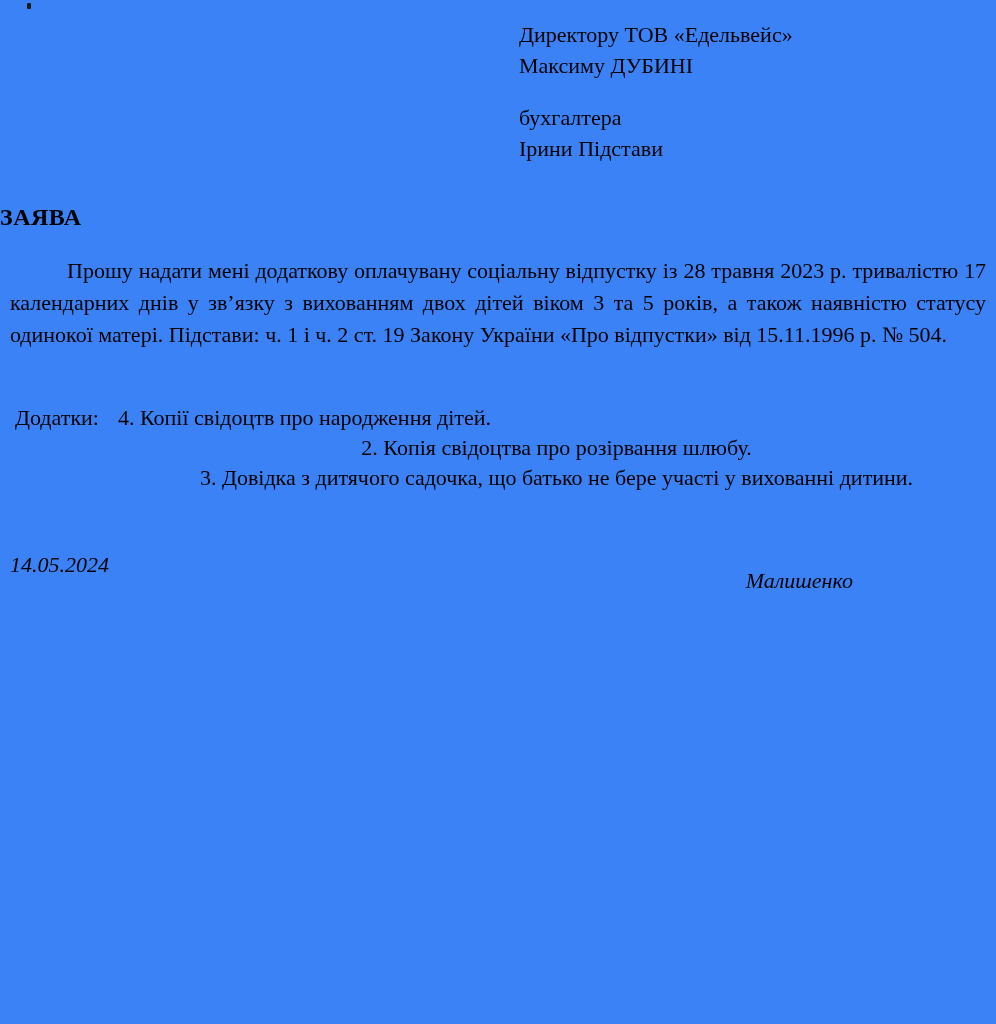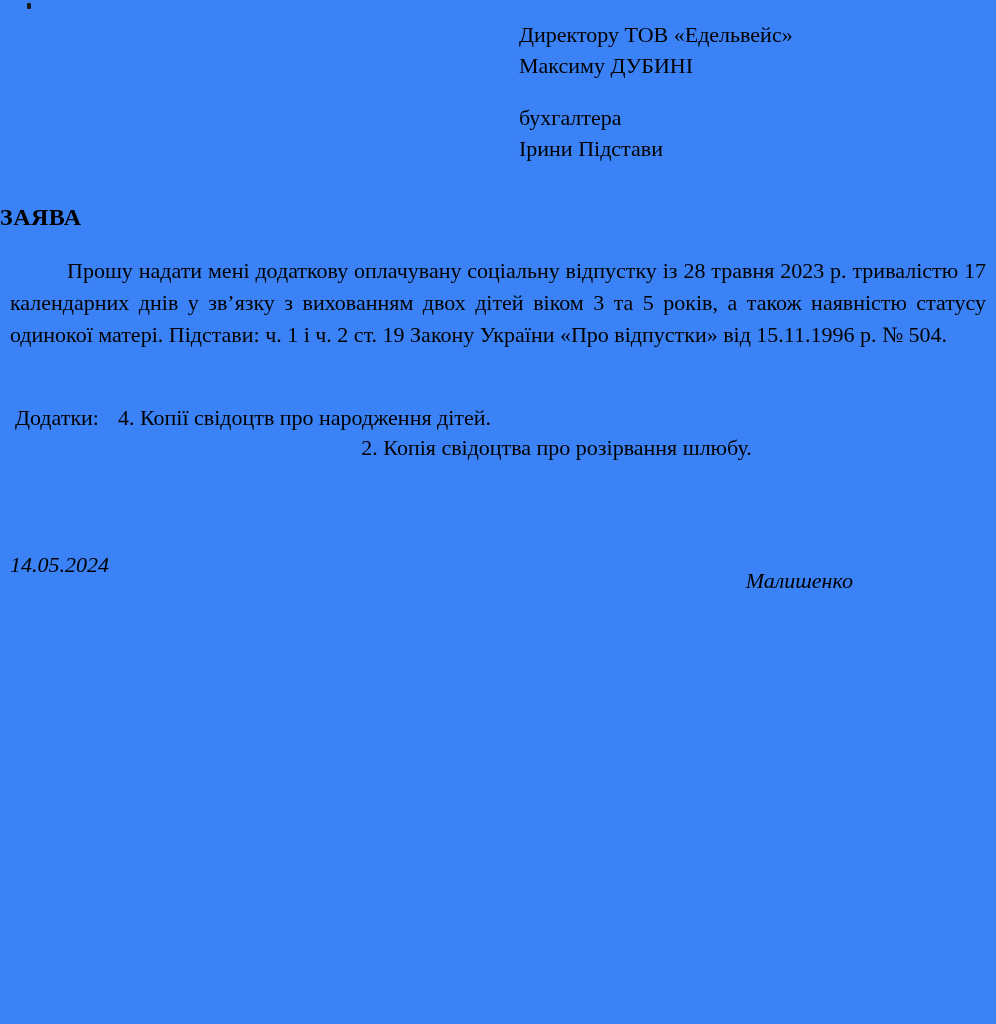--- a/index.html
+++ b/index.html
@@ -119,20 +119,21 @@
   <div class="doc-title">ЗАЯВА</div>
 
   <div class="body-paragraph">Прошу надати мені додаткову оплачувану соціальну відпустку із 28 травня 2023 р. тривалістю 17 календарних днів у зв’язку з вихованням двох дітей віком 3 та 5 років, а також наявністю статусу одинокої матері. Підстави: ч. 1 і ч. 2 ст. 19 Закону України «Про відпустки» від 15.11.1996 р. № 504.</div>
 
   <div class="attachments">
     <div class="att-first">
       <span class="att-label">Додатки:</span>
       <span>4. Копії свідоцтв про народження дітей.</span>
     </div>
     <div class="att-item-rest">2. Копія свідоцтва про розірвання шлюбу.</div>
+    <div class="att-item-rest">3. Довідка з дитячого садочка, що батько не бере участі у вихованні дитини.</div>
   </div>
 
   <div class="footer-row">
     <span class="footer-date">14.05.2024</span>
     <span class="footer-signature">Малишенко</span>
   </div>
 
 </div>
 
 </body></html>

